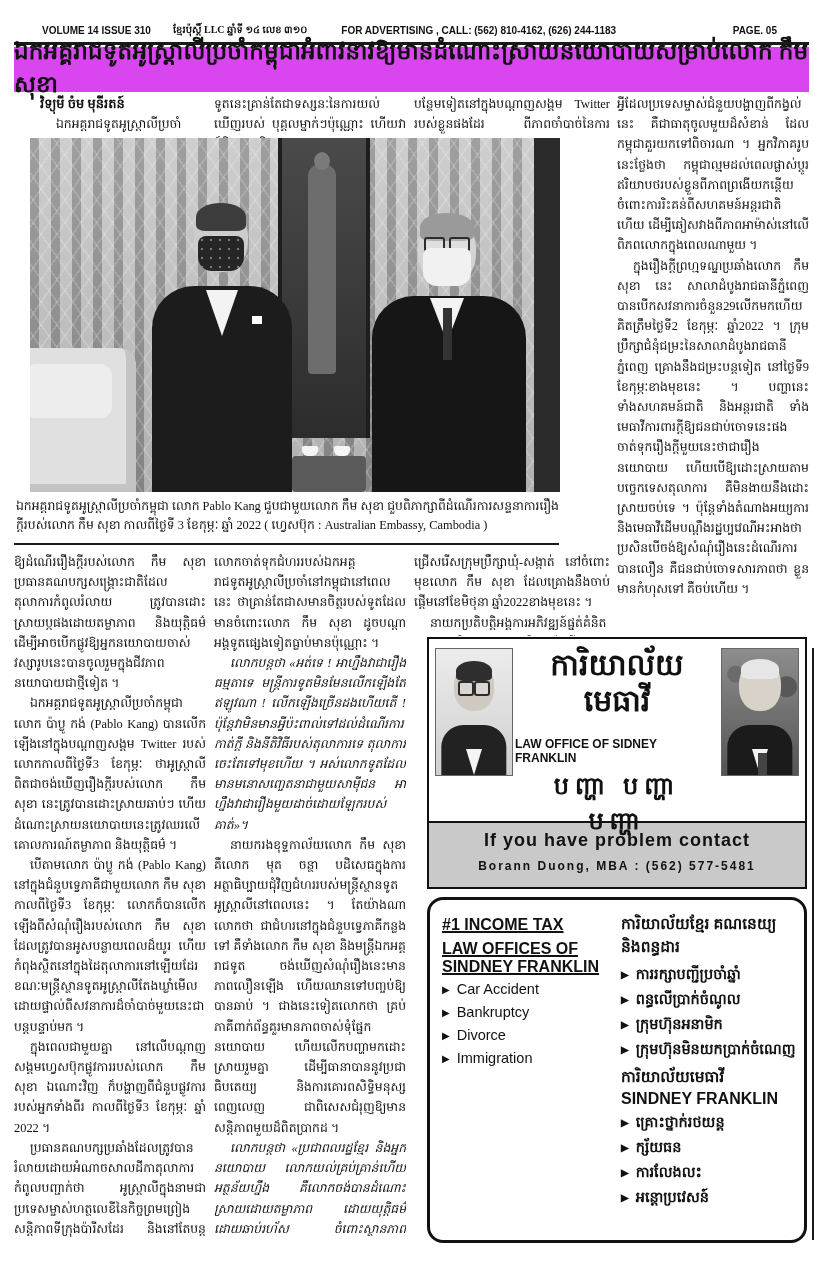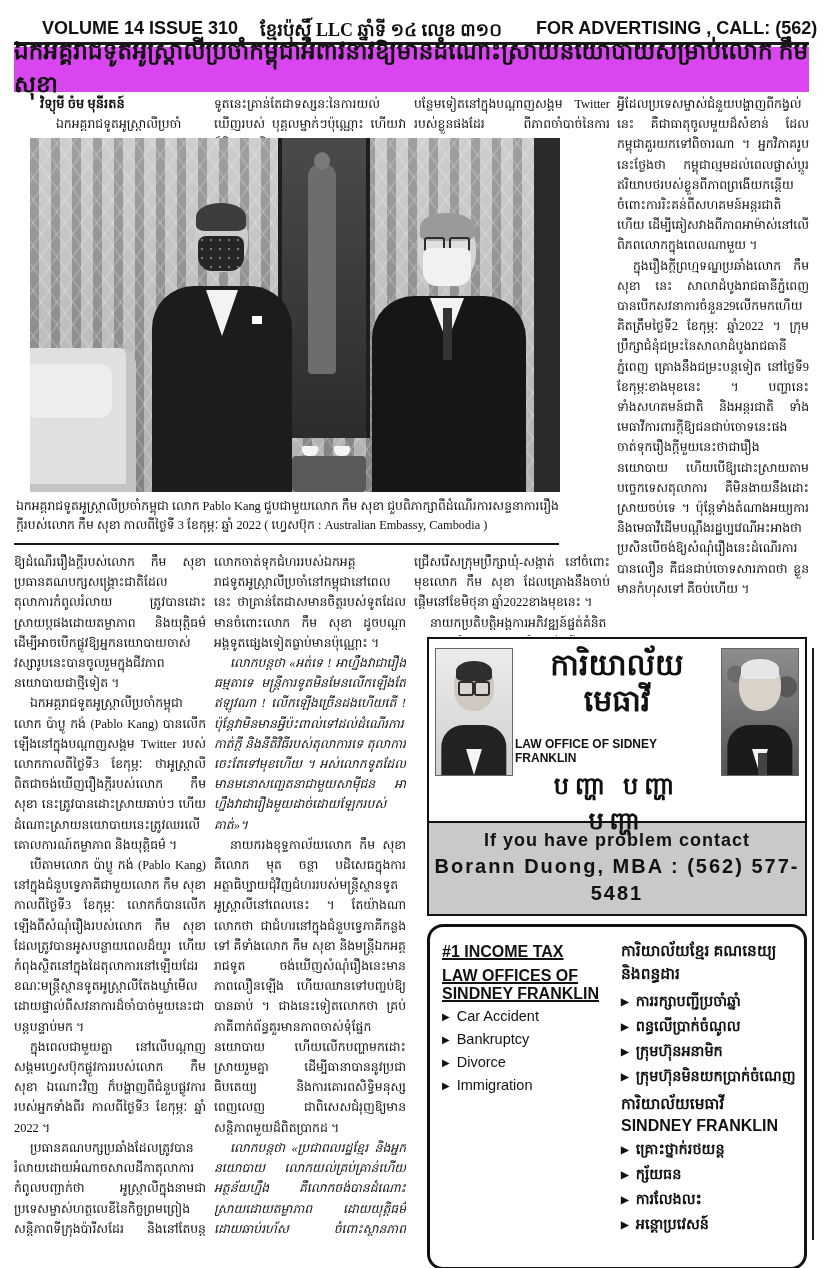--- a/index.html
+++ b/index.html
@@ -1,22 +1,22 @@
 <!DOCTYPE html>
 <html><head>
 <meta charset="utf-8">
 <style>
   html,body{margin:0;padding:0;background:#efefef;}
   #page{position:relative;width:823px;height:1268px;background:#ffffff;margin:0 auto;
         font-family:"Liberation Serif",serif;color:#111;overflow:hidden;}
 
   
   .masthead{position:absolute;left:14px;top:18px;width:795px;height:24px;
-            border-bottom:3px solid #1a1a1a;display:flex;
-            font-family:"Liberation Sans",sans-serif;font-weight:bold;font-size:18px;white-space:nowrap;}
+            border-bottom:3px solid #1a1a1a;display:flex;align-items:center;
+            font-family:"Liberation Sans",sans-serif;font-weight:bold;font-size:10px;white-space:nowrap;}
   .masthead .m-left{margin-left:28px;}
   .masthead .m-kh{margin-left:22px;font-family:"Liberation Serif",serif;}
   .masthead .m-adv{margin-left:34px;}
   .masthead .m-page{margin-left:auto;margin-right:32px;}
 
   
   .headline-bar{position:absolute;left:14px;top:47px;width:795px;height:45px;background:#d946ef;
                 display:flex;align-items:center;justify-content:center;}
   .headline-bar h1{margin:0;font-size:23px;font-weight:bold;letter-spacing:.2px;}
 
@@ -71,21 +71,21 @@
   .p-right{right:6px;background:radial-gradient(circle at 18% 20%,#6b6b6b 8px,transparent 9px),radial-gradient(circle at 85% 30%,#585858 10px,transparent 11px),linear-gradient(#8d8d8d,#555);}
   .p-head{position:absolute;left:50%;transform:translateX(-50%);}
   .p-suit{position:absolute;bottom:0;left:50%;transform:translateX(-50%);width:86%;height:40%;background:#222;border-radius:22px 22px 0 0;}
   .p-shirt{position:absolute;bottom:0;left:50%;transform:translateX(-50%);width:16px;height:26px;background:#f4f4f4;clip-path:polygon(0 0,100% 0,50% 100%);}
   .ad-title-kh{margin:8px 92px 0;text-align:center;font-size:30px;font-weight:bold;line-height:36px;}
   .ad-title-en{margin:18px 86px 0;text-align:left;font-family:"Liberation Sans",sans-serif;font-weight:bold;font-size:12px;}
   .ad-problems{margin:6px 92px 0;text-align:center;font-size:24px;font-weight:bold;letter-spacing:6px;}
   .ad-contact{background:#c9c9c9;border:2px solid #111;border-top:none;text-align:center;padding:5px 0 7px;}
   .ad-contact .l1{font-size:19px;font-weight:bold;line-height:26px;}
   .ad-contact .l2{font-family:"Liberation Sans",sans-serif;font-size:18px;font-weight:bold;line-height:25px;letter-spacing:1px;}
-  .ad-contact .l3{font-family:"Liberation Sans",sans-serif;font-size:20px;font-weight:bold;line-height:27px;letter-spacing:2px;}
+  .ad-contact .l3{font-family:"Liberation Sans",sans-serif;font-size:12px;font-weight:bold;line-height:27px;letter-spacing:2px;}
   .services{margin-top:8px;border:3px solid #111;border-radius:16px;background:#fff;display:flex;padding:10px 8px 12px 12px;min-height:318px;}
   .svc-col{font-family:"Liberation Sans",sans-serif;font-size:14.5px;}
   .svc-col.left{width:182px;}
   .svc-col.right{width:178px;font-family:"Liberation Serif",serif;}
   .svc-h{font-weight:bold;font-size:16px;text-decoration:underline;text-decoration-thickness:2px;margin:6px 0 4px;}
   .svc-h.kh{font-family:"Liberation Serif",serif;text-decoration:none;font-size:15.5px;}
   .svc-h.kh.first{margin-top:4px;}
   ul.svc{list-style:none;margin:0 0 6px;padding:0;}
   ul.svc li{margin:3px 0;line-height:19px;}
   ul.svc li::before{content:"▶";font-size:10px;margin-right:7px;position:relative;top:-1px;}

